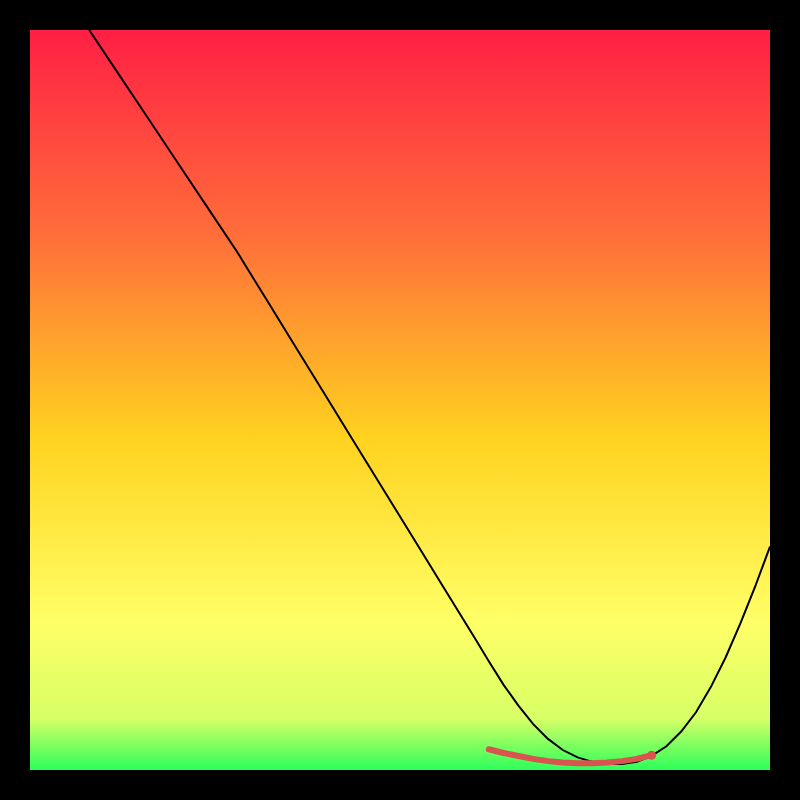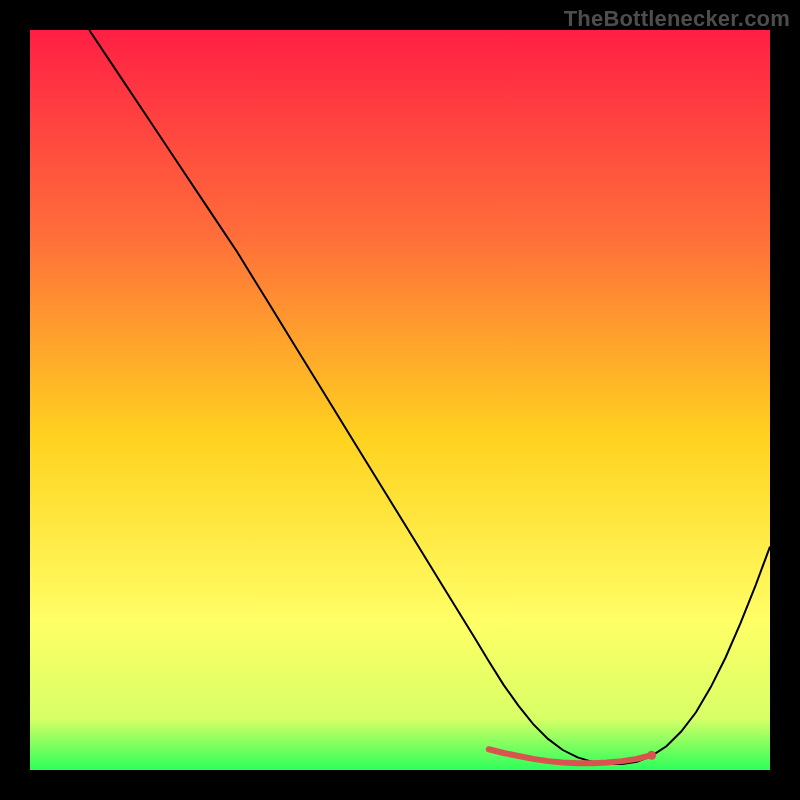--- a/index.html
+++ b/index.html
@@ -31,21 +31,20 @@
     color: #4d4d4d;
     font-size: 22px;
     font-weight: 600;
     letter-spacing: 0.2px;
   }
 </style>
 </head>
 <body>
 
 <div class="frame">
-  <div class="watermark">TheBottlenecker.com</div>
 
   <svg class="plot" viewBox="0 0 740 740" preserveAspectRatio="none">
     <defs>
       <linearGradient id="bg-grad" x1="0" y1="0" x2="0" y2="1">
           <stop offset="0%" stop-color="#ff1f44"></stop>
           <stop offset="28.000000000000004%" stop-color="#ff6f3a"></stop>
           <stop offset="55.00000000000001%" stop-color="#ffd21f"></stop>
           <stop offset="80%" stop-color="#ffff66"></stop>
           <stop offset="93%" stop-color="#d8ff66"></stop>
           <stop offset="100%" stop-color="#2dff5a"></stop>

